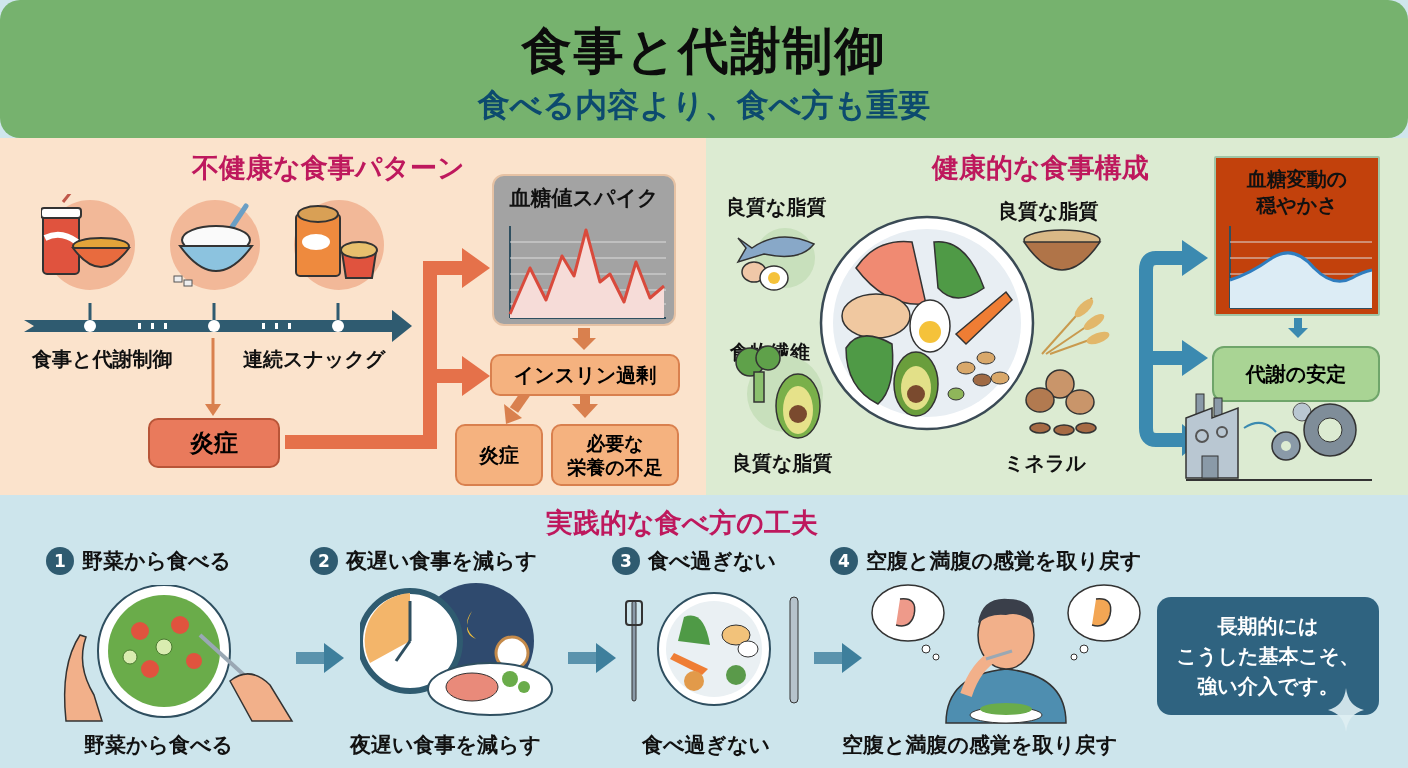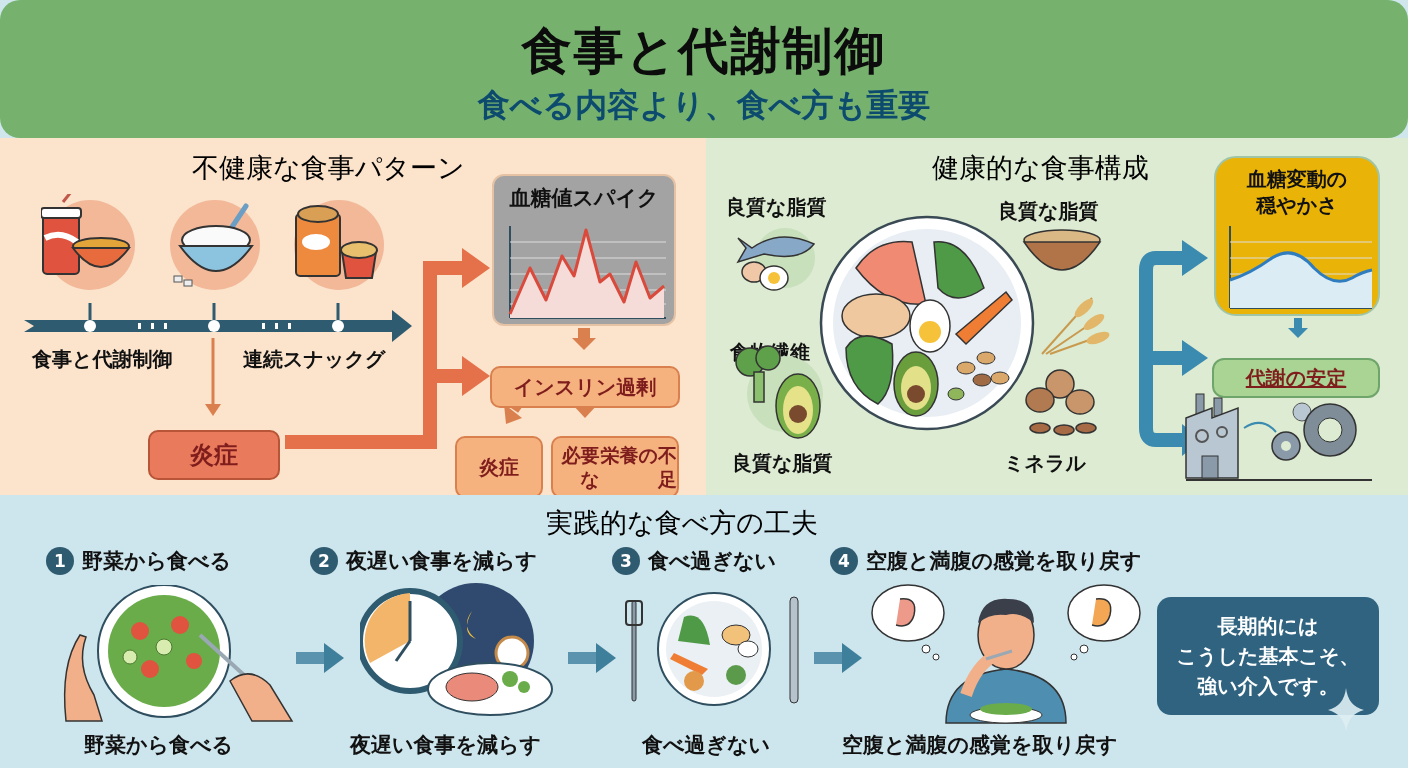--- a/index.html
+++ b/index.html
@@ -11,29 +11,29 @@
   
   #header { left:0; top:0; width:1408px; height:138px; background:#76b26e; text-align:center;border-radius:20px; }
   #title { position:absolute; left:0; right:0; top:18px; font-size:50px; font-weight:bold; letter-spacing:2px; color:#0c0c0c; }
   #subtitle { position:absolute; left:0; right:0; top:84px; font-size:32px; font-weight:bold; color:#0c4a6e; }
 
   
   #unhealthy { left:0; top:138px; width:706px; height:357px; background:#fbe3cc; }
   #healthy { left:706px; top:138px; width:702px; height:357px; background:#dcebd2; }
   #practice { left:0; top:495px; width:1408px; height:273px; background:#cde5ec;padding-left:47px; }
 
-  .panel-title { position:absolute; font-size:27px; font-weight:normal; color:#000000; white-space:nowrap;text-align:right; }
+  .panel-title { position:absolute; font-size:27px; font-weight:bold; color:#be185d; white-space:nowrap;text-align:right; }
   .label { position:absolute; font-size:20px; font-weight:bold; color:#111; white-space:nowrap; }
 
   .icon-circle { position:absolute; border-radius:50%; background:#f2b898; }
-  .box { position:absolute; border-radius:10px; display:flex; align-items:center; justify-content:center; text-align:right; font-weight:bold; color:#7f1d1d;margin-top:12px; }
+  .box { position:absolute; border-radius:10px; display:flex; align-items:center; justify-content:center; text-align:left; font-weight:bold; color:#000000; }
   .orange-box { background:#f5b27f; border:2px solid #d9804e; }
   .red-box { background:#e97a5c; border:2px solid #b85538; }
   .white-card { background:#a3a3a3; border:2px solid #e6c2a4; border-radius:12px; }
-  .green-card { background:#eab308; border:2px solid #9fc5a6; border-radius:22px; }
+  .green-card { background:#c2410c; border:2px solid #9fc5a6; border-radius:2px; }
   .green-box { background:#a9d494; border:2px solid #6fa56a; }
 
   .step-head { position:absolute; display:flex; align-items:center; gap:8px; font-size:21px; font-weight:bold; white-space:nowrap; color:#111; }
   .step-num { width:28px; height:28px; border-radius:50%; background:#2f5b70; color:#fff; font-size:17px; display:flex; align-items:center; justify-content:center; }
   .step-caption { position:absolute; font-size:21px; font-weight:bold; white-space:nowrap; color:#111; text-align:center; }
 
   #callout { left:1157px; top:597px; width:222px; height:118px; background:#2f6380; border-radius:14px; color:#fff; font-size:20px; font-weight:bold; text-align:center; line-height:30px; padding-top:14px; }
   #callout div { white-space:nowrap; }
 </style>
 </head>
@@ -121,21 +121,21 @@
       <line x1="4" y1="54" x2="160" y2="54" stroke="#ddd"></line>
         <line x1="4" y1="70" x2="160" y2="70" stroke="#ddd"></line>
       <line x1="4" y1="84" x2="160" y2="84" stroke="#ddd"></line>
       <path d="M4 94 L24 48 L40 80 L56 36 L68 56 L80 10 L94 62 L104 54 L118 82 L130 42 L144 78 L158 66 L158 98 L4 98 Z" fill="#f6dcd8"></path>
       <path d="M4 94 L24 48 L40 80 L56 36 L68 56 L80 10 L94 62 L104 54 L118 82 L130 42 L144 78 L158 66" stroke="#d94a3c" stroke-width="3" fill="none" stroke-linejoin="round"></path>
     </svg>
   </div>
 
   <div class="box orange-box" style="left:490px; top:216px; width:190px; height:42px; font-size:20px;">インスリン過剰</div>
   <div class="box orange-box" style="left:455px; top:286px; width:88px; height:62px; font-size:20px;">炎症</div>
-  <div class="box orange-box" style="left:551px; top:286px; width:128px; height:62px; font-size:19px; flex-direction:row; line-height:24px;">
+  <div class="box orange-box" style="left:551px; top:286px; width:128px; height:62px; font-size:19px; flex-direction:column; line-height:24px;">
     <span>必要な</span>
     <span>栄養の不足</span>
   </div>
 </div>
 
 <div id="healthy" class="abs">
   <div class="panel-title" style="left:226px; top:12px;">健康的な食事構成</div>
 
   <div class="label" style="left:20px; top:56px;">良質な脂質</div>
   <div class="label" style="left:24px; top:156px;margin-top:45px;">食物繊維</div>
@@ -221,21 +221,21 @@
       <line x1="2" y1="52" x2="144" y2="52" stroke="#ddd"></line>
         <line x1="2" y1="68" x2="144" y2="68" stroke="#ddd"></line>
       <path d="M2 58 Q22 52 44 36 Q66 22 86 46 Q106 66 124 56 Q134 50 144 48 L144 86 L2 86 Z" fill="#dcecf5"></path>
       <path d="M2 58 Q22 52 44 36 Q66 22 86 46 Q106 66 124 56 Q134 50 144 48" stroke="#2f7dbf" stroke-width="3" fill="none"></path>
     </svg>
   </div>
   <svg class="abs" style="left:582px; top:180px;" width="20" height="22">
     <rect x="6" y="0" width="8" height="10" fill="#3b8ab0"></rect>
       <polygon points="0,10 20,10 10,20" fill="#3b8ab0"></polygon>
   </svg>
-  <div class="box green-box" style="left:506px; top:208px; width:168px; height:40px; font-size:20px; border-radius:12px;text-decoration:underline;">代謝の安定</div>
+  <div class="box green-box" style="left:506px; top:208px; width:168px; height:56px; font-size:20px; border-radius:12px;">代謝の安定</div>
 
   <svg class="abs" style="left:476px; top:250px;" width="200" height="100">
     <rect x="14" y="6" width="8" height="22" fill="#8a9aa8" stroke="#333"></rect>
     <rect x="32" y="10" width="8" height="18" fill="#8a9aa8" stroke="#333"></rect>
     <path d="M4 30 L30 20 L30 30 L56 20 L56 90 L4 90 Z" fill="#b9c7d2" stroke="#333" stroke-width="1.5"></path>
     <rect x="20" y="68" width="16" height="22" fill="#8a9aa8" stroke="#333"></rect>
     <circle cx="20" cy="48" r="6" fill="none" stroke="#555" stroke-width="2"></circle>
     <circle cx="40" cy="44" r="5" fill="none" stroke="#555" stroke-width="2"></circle>
     <path d="M62 40 Q80 28 94 44" stroke="#3b8ab0" stroke-width="2" fill="none"></path>
     <circle cx="104" cy="58" r="14" fill="#8a9aa8" stroke="#333" stroke-width="1.5"></circle>

